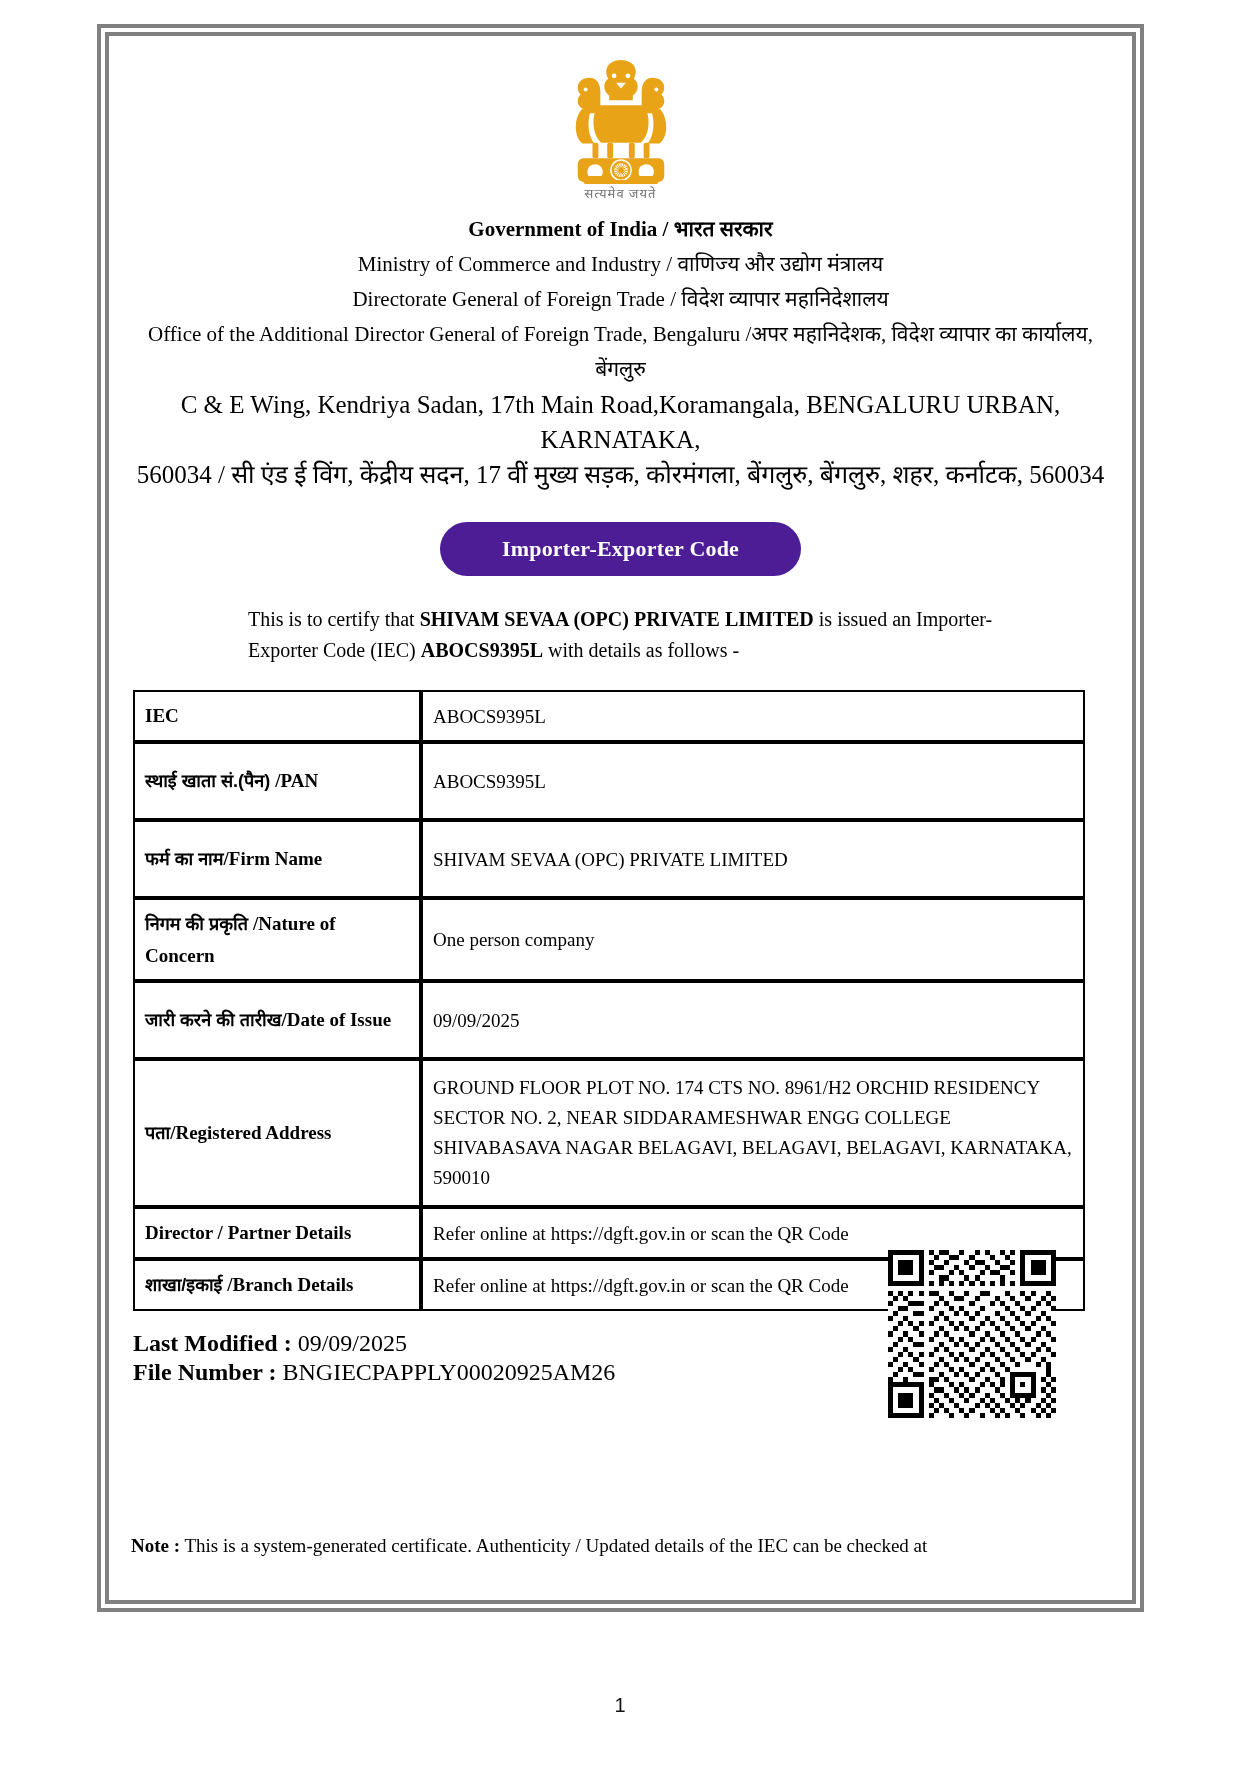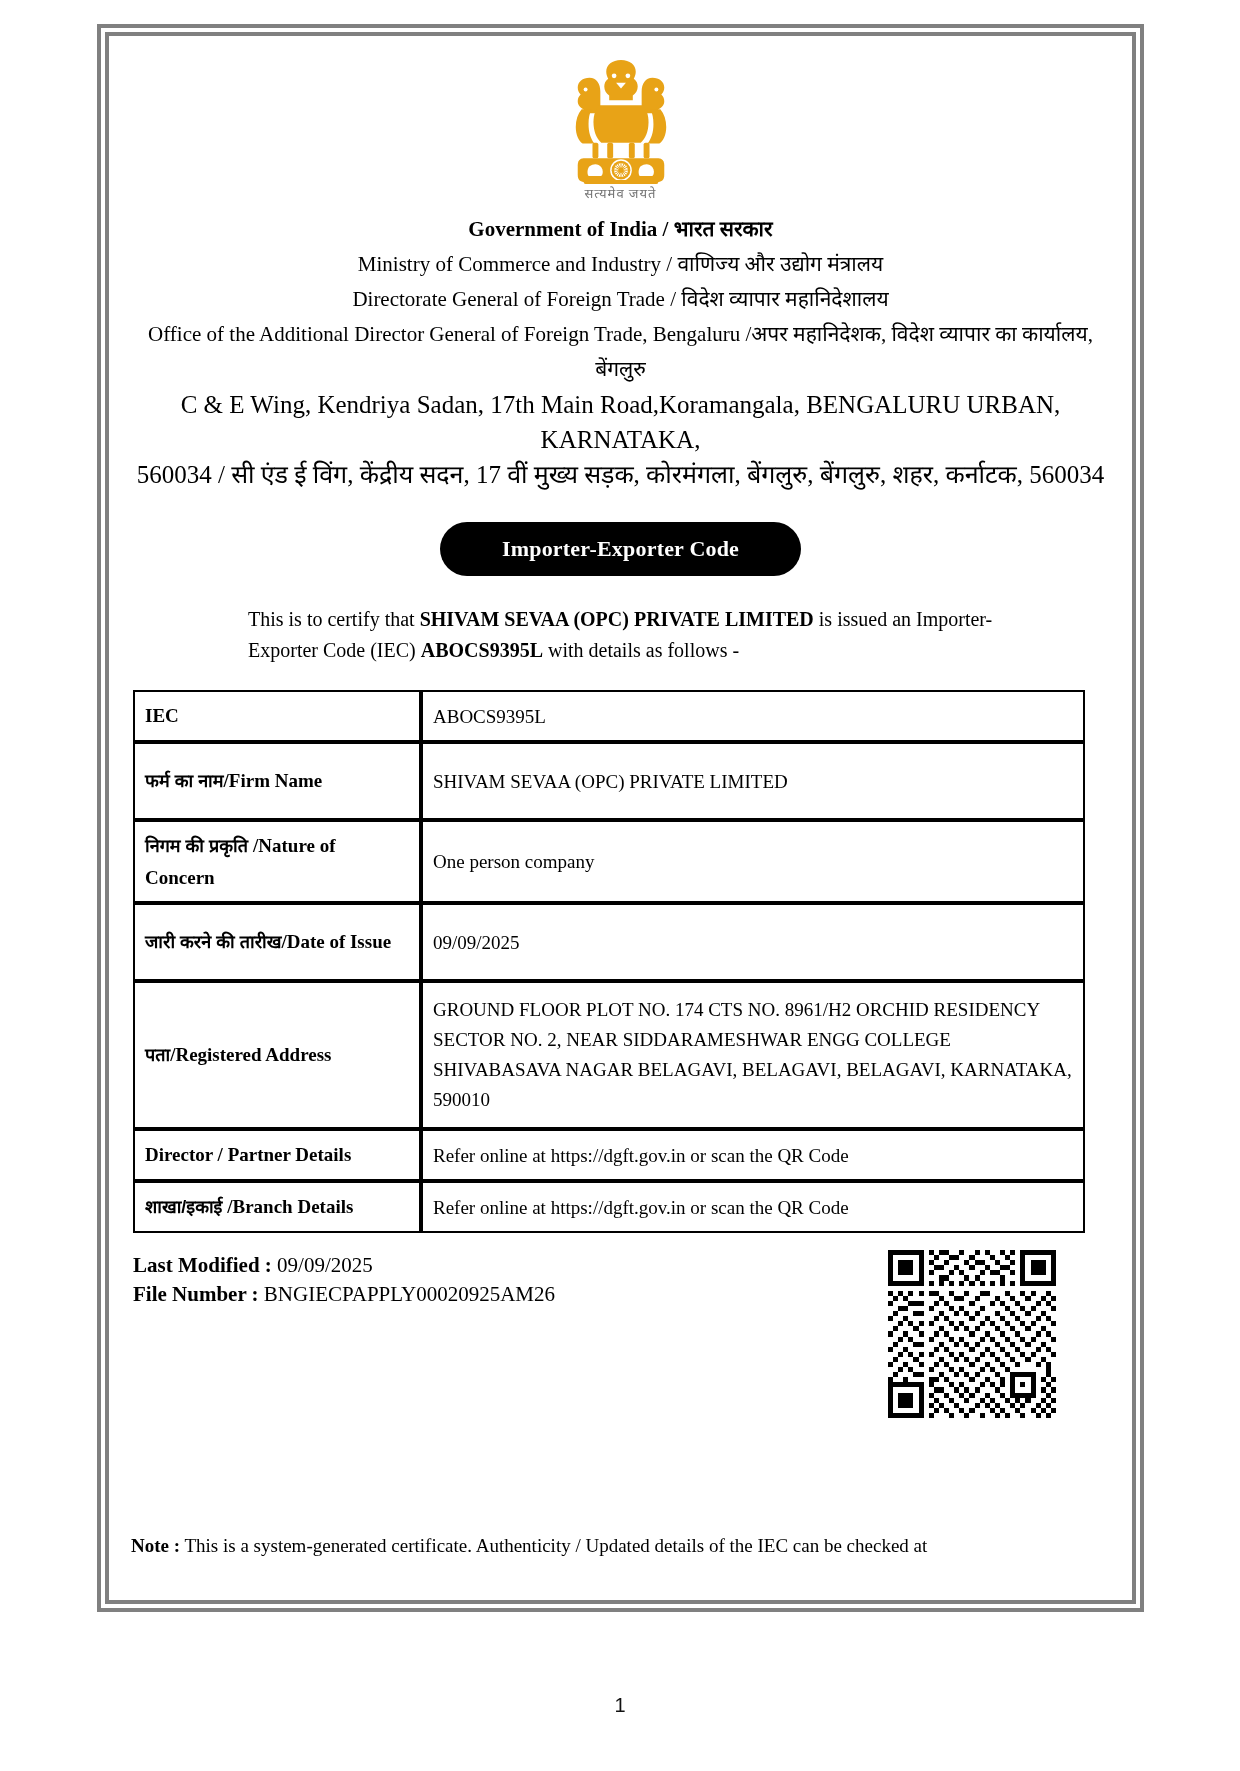--- a/index.html
+++ b/index.html
@@ -66,21 +66,21 @@
     font-family: "Liberation Serif", "DejaVu Serif", serif;
   }
   .head-line.bold { font-weight: bold; font-size: 21px; }
   .head-line.wide { font-size: 21px; }
   .head-line.addr { font-size: 25px; }
 
   
   .badge-row { text-align: center; margin-top: 30px; }
   .badge {
     display: inline-block;
-    background: #000000;
+    background: #4c1d95;
     color: #ffffff;
     font-weight: bold;
     font-size: 22px;
     border-radius: 34px;
     padding: 14px 62px;
     letter-spacing: 0.2px;
   }
 
   
   .certify {
@@ -120,21 +120,21 @@
     font-weight: bold;
     font-size: 18px;
   }
   td.tall { height: 78px; }
   td.addrcell { line-height: 30px; padding-top: 12px; padding-bottom: 12px; }
 
   
   .meta {
     margin-top: 18px;
     margin-left: 2px;
-    font-size: 21px;
+    font-size: 24px;
     line-height: 29px;
   }
   .meta b { font-weight: bold; }
 
   
   .note {
     position: absolute;
     left: 22px;
     right: 22px;
     bottom: 40px;
@@ -237,20 +237,24 @@
       </div>
 
       <div class="certify">
         <span>This is to certify that </span><b>SHIVAM SEVAA (OPC) PRIVATE LIMITED</b><span> is issued an Importer-Exporter Code (IEC) </span><b>ABOCS9395L</b><span> with details as follows -</span>
       </div>
 
       <table class="tbl">
         <tbody>
           <tr>
             <td class="lbl"><span class="hi"></span><span>IEC</span></td>
+            <td class="val">ABOCS9395L</td>
+          </tr>
+          <tr>
+            <td class="lbl tall"><span class="hi">स्थाई खाता सं.(पैन) </span><span>/PAN</span></td>
             <td class="val">ABOCS9395L</td>
           </tr>
           <tr>
             <td class="lbl tall"><span class="hi">फर्म का नाम</span><span>/Firm Name</span></td>
             <td class="val">SHIVAM SEVAA (OPC) PRIVATE LIMITED</td>
           </tr>
           <tr>
             <td class="lbl tall"><span class="hi">निगम की प्रकृति </span><span>/Nature of Concern</span></td>
             <td class="val">One person company</td>
           </tr>

